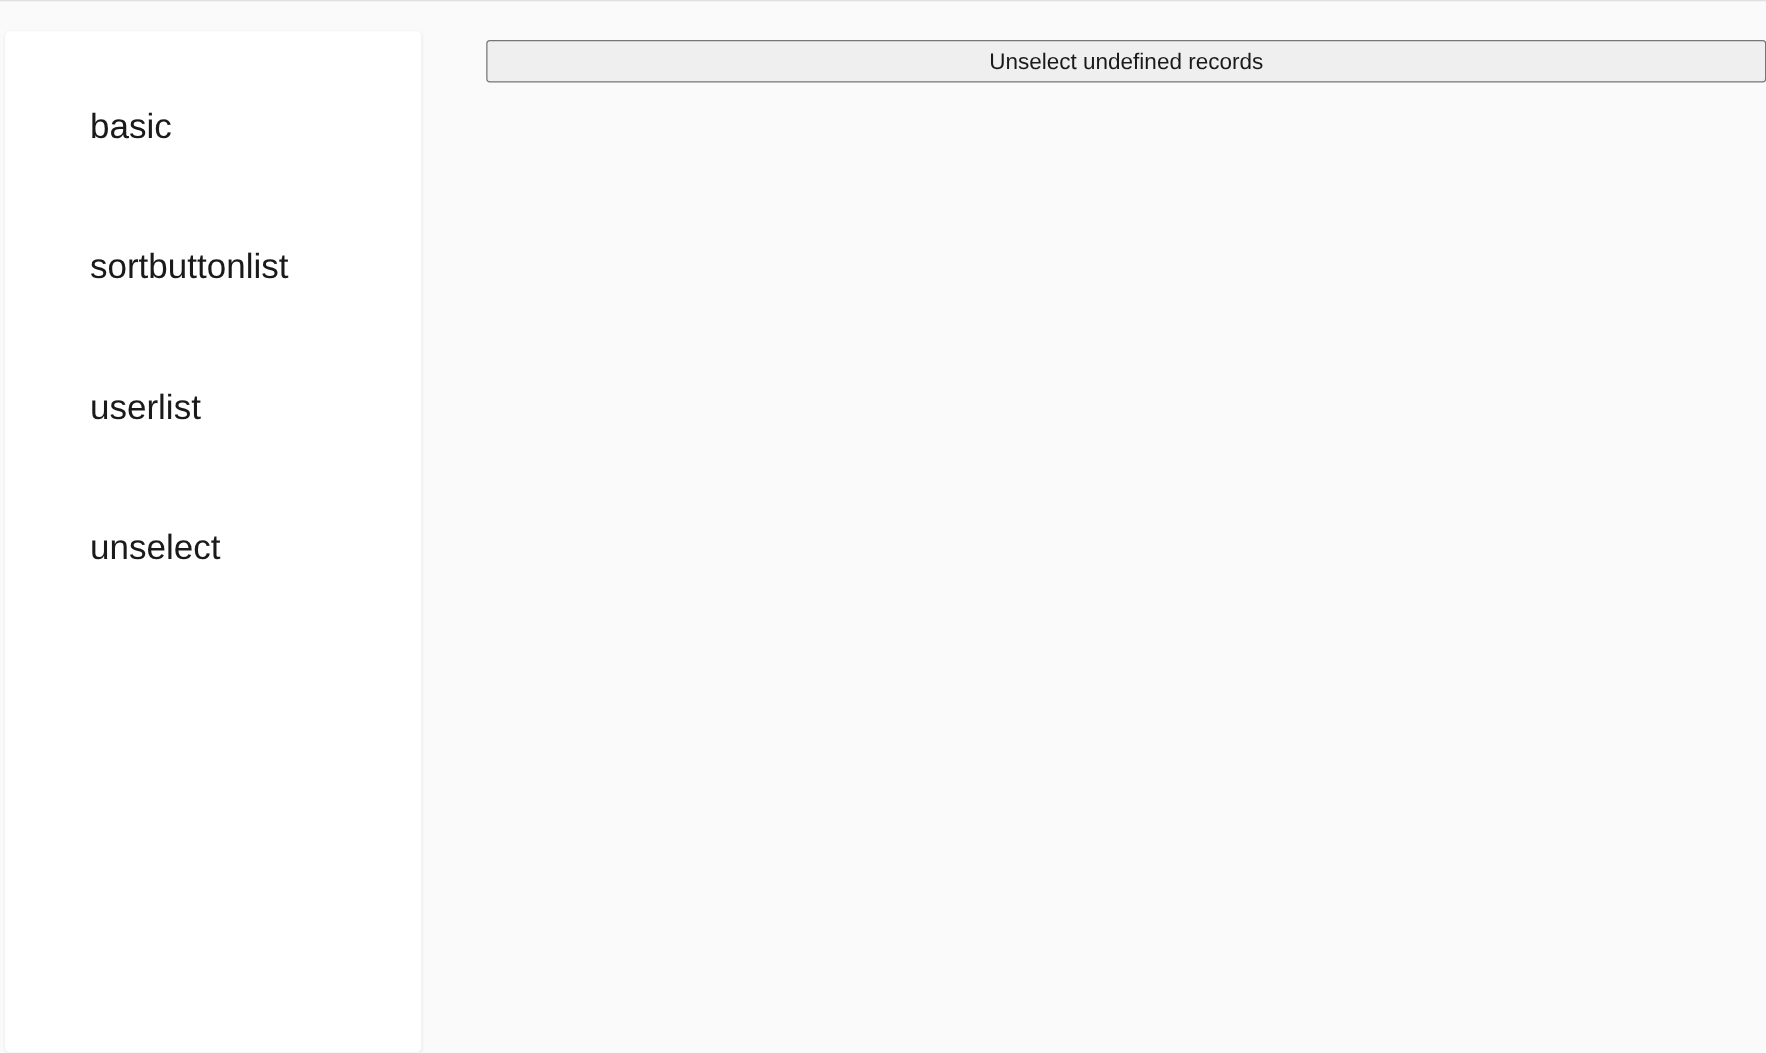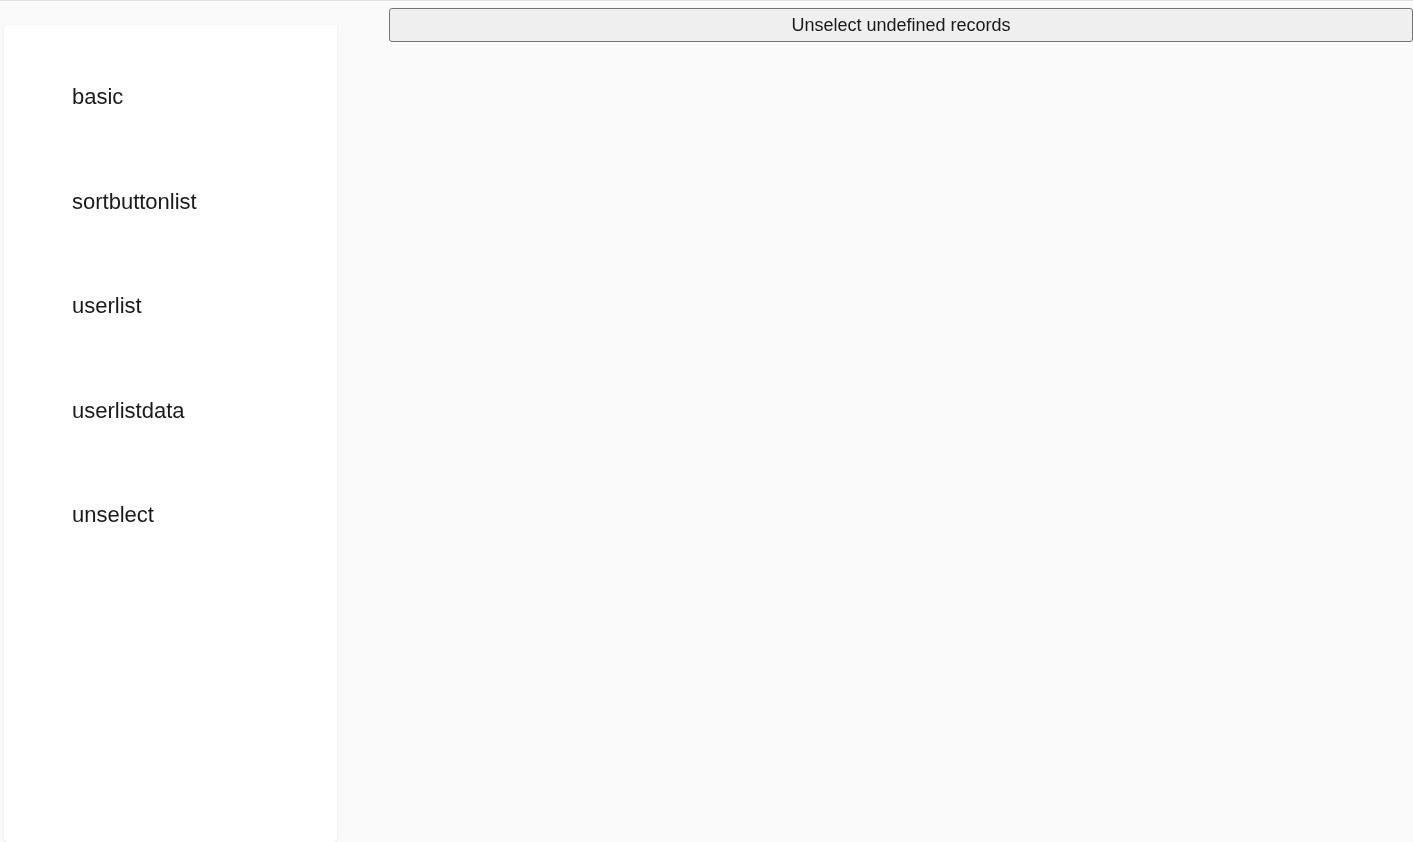--- a/index.html
+++ b/index.html
@@ -23,29 +23,30 @@
       width: 333px;
       background: #ffffff;
       margin-left: 4px;
       margin-top: 24px;
       border-radius: 4px;
       box-shadow: 0 1px 3px rgba(0,0,0,0.08);
       padding-top: 20px;
     }
     .sidebar-item {
       padding: 38px 0 38px 68px;
-      font-size: 22px;
+      font-size: 28px;
       color: #1a1a1a;
       cursor: pointer;
       line-height: 1.3;
     }
     .main {
       flex: 1;
       padding-top: 7px;
       padding-left: 52px;
+      margin-top: 24px;
     }
     .unselect-btn {
       width: 100%;
       height: 34px;
       background: #efefef;
       border: 1px solid #767676;
       border-radius: 3px;
       font-size: 18px;
       color: #1a1a1a;
       text-align: center;
@@ -62,22 +63,19 @@
     <div class="sidebar-item">
       <span>basic</span>
     </div>
     <div class="sidebar-item">
       <span>sortbuttonlist</span>
     </div>
     <div class="sidebar-item">
       <span>userlist</span>
     </div>
     <div class="sidebar-item">
-      <span>userlistdata</span>
-    </div>
-    <div class="sidebar-item">
       <span>unselect</span>
     </div>
   </nav>
   <main class="main">
     <button class="unselect-btn">Unselect undefined records</button>
   </main>
 </div>
 
 </body></html>

